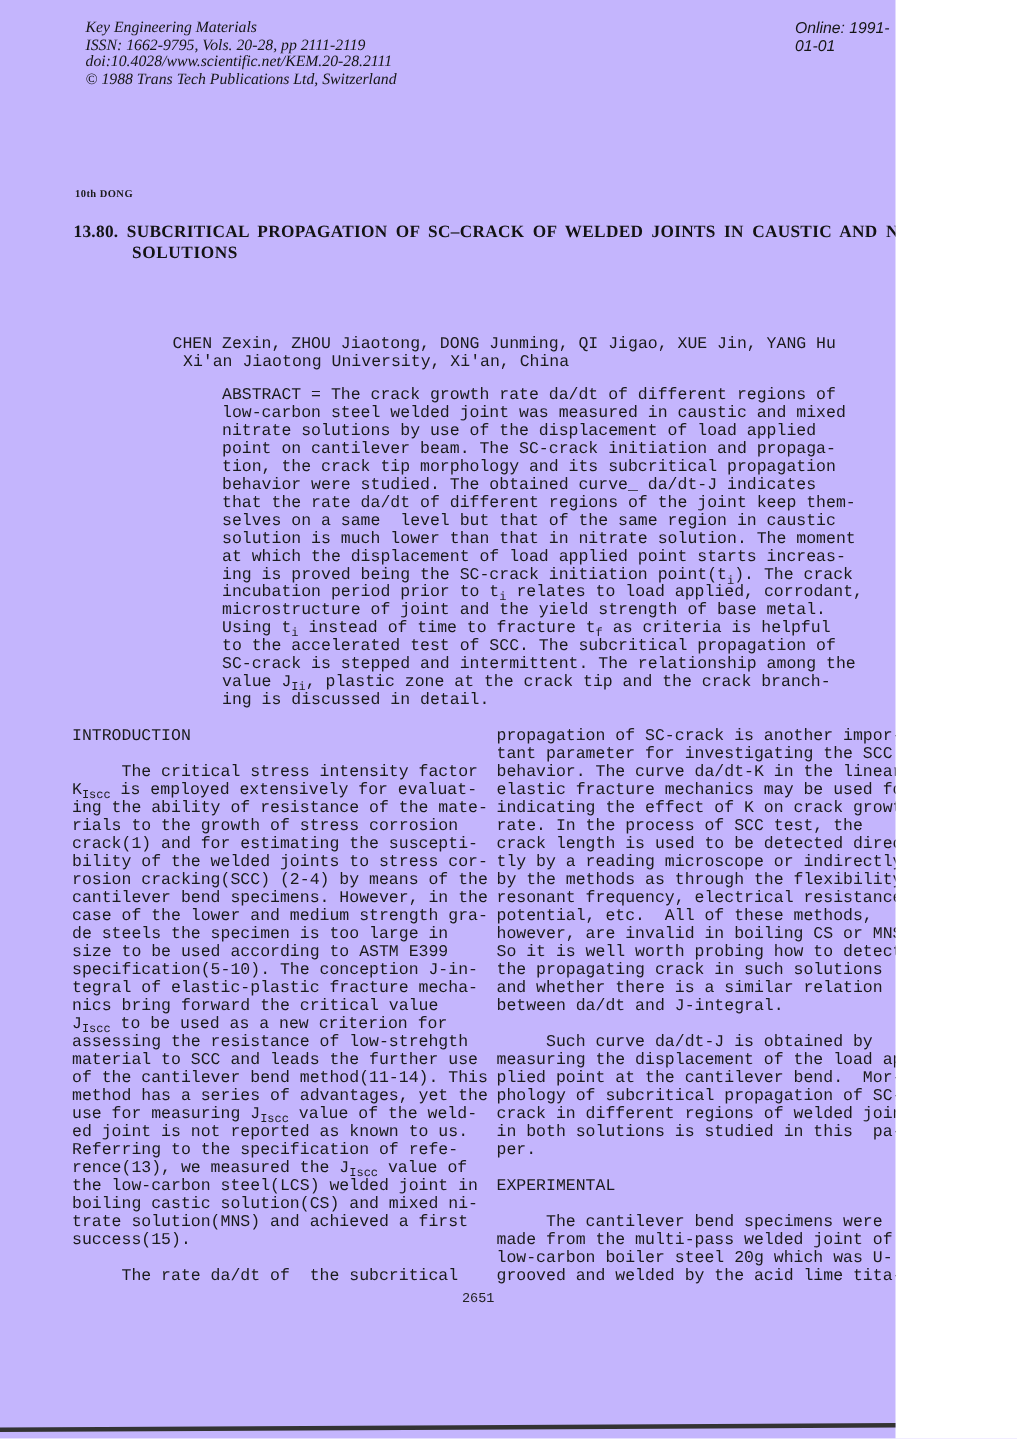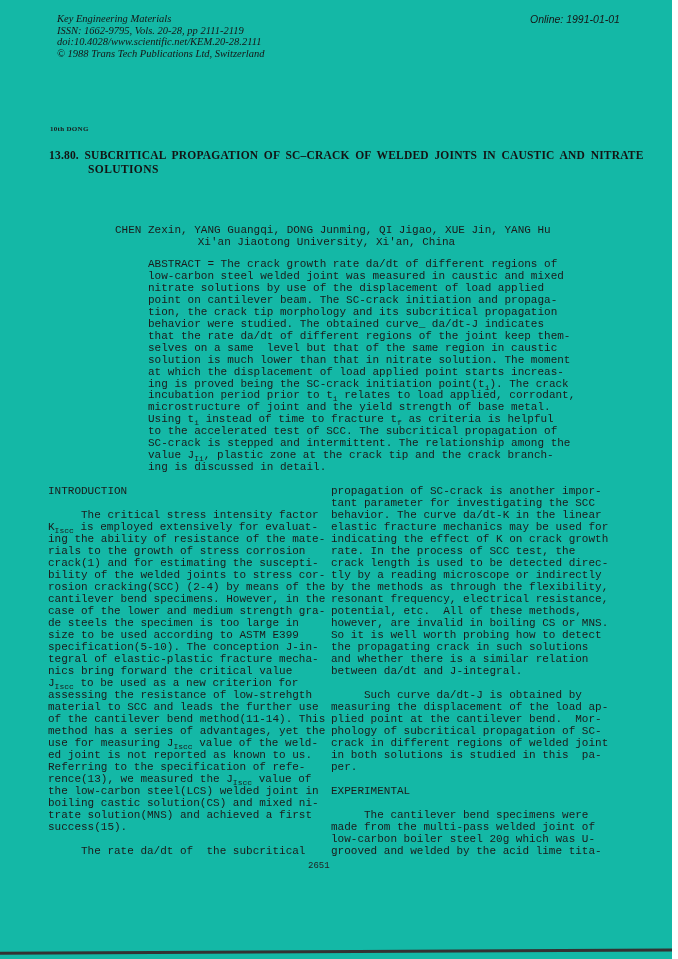--- a/index.html
+++ b/index.html
@@ -2,23 +2,23 @@
 <html><head>
 <meta charset="utf-8">
 <style>
   html, body {
     margin: 0;
     padding: 0;
     background: #ffffff;
   }
   .page {
     position: relative;
-    width: 672px;
+    width: 597px;
     height: 959px;
-    background: #14b8a6;
+    background: #c4b5fd;
     overflow: hidden;
     font-family: "Liberation Mono", "DejaVu Sans Mono", monospace;
     color: #1b1b1b;
   }
   .pub-lines {
     position: absolute;
     left: 57px;
     top: 13px;
     font-family: "Liberation Serif", serif;
     font-style: italic;
@@ -77,24 +77,23 @@
     color: #1b1b1b;
   }
   .authors-names {
     position: absolute;
     left: 115px;
     top: 224px;
     line-height: 12.5px;
   }
   .affiliation {
     position: absolute;
-    left: 108px;
+    left: 122px;
     top: 236px;
     width: 437px;
-    text-align: center;
     line-height: 12.5px;
   }
   .abstract {
     position: absolute;
     left: 120px;
     top: 259px;
     line-height: 11.95px;
     margin-left: 28px;
   }
   .col-left {
@@ -142,21 +141,21 @@
 © 1988 Trans Tech Publications Ltd, Switzerland</div>
 
   <div class="online">Online: 1991-01-01</div>
 
   <div class="conf">10th DONG</div>
 
   <div class="title1">13.80. SUBCRITICAL PROPAGATION OF SC–CRACK OF WELDED JOINTS IN CAUSTIC AND NITRATE</div>
 
   <div class="title2">SOLUTIONS</div>
 
-  <div class="mono authors-names">CHEN Zexin, YANG Guangqi, DONG Junming, QI Jigao, XUE Jin, YANG Hu</div>
+  <div class="mono authors-names">CHEN Zexin, ZHOU Jiaotong, DONG Junming, QI Jigao, XUE Jin, YANG Hu</div>
 
   <div class="mono affiliation">Xi'an Jiaotong University, Xi'an, China</div>
 
   <div class="mono abstract">ABSTRACT = The crack growth rate da/dt of different regions of
 low-carbon steel welded joint was measured in caustic and mixed
 nitrate solutions by use of the displacement of load applied
 point on cantilever beam. The SC-crack initiation and propaga-
 tion, the crack tip morphology and its subcritical propagation
 behavior were studied. The obtained curve_ da/dt-J indicates
 that the rate da/dt of different regions of the joint keep them-

